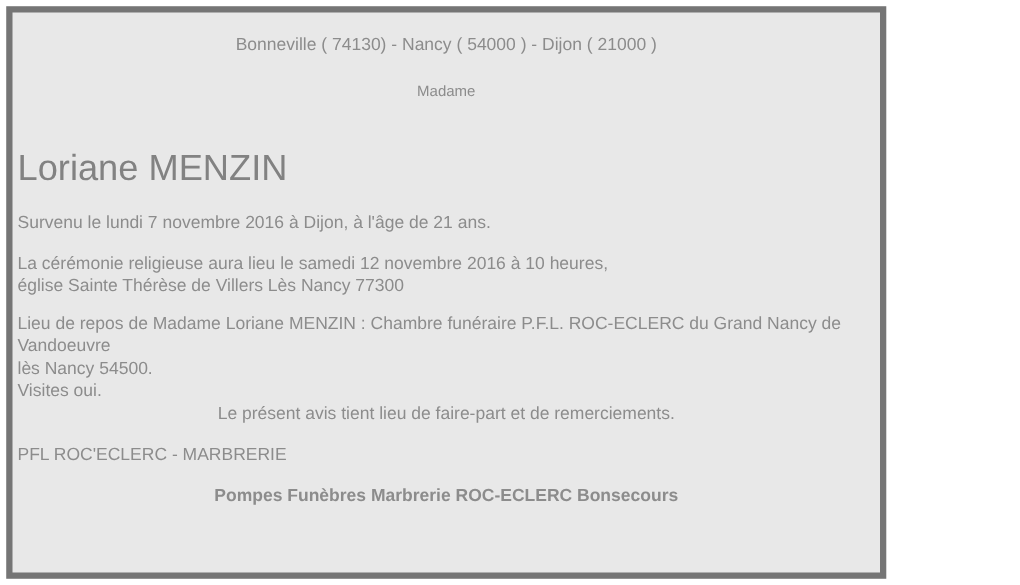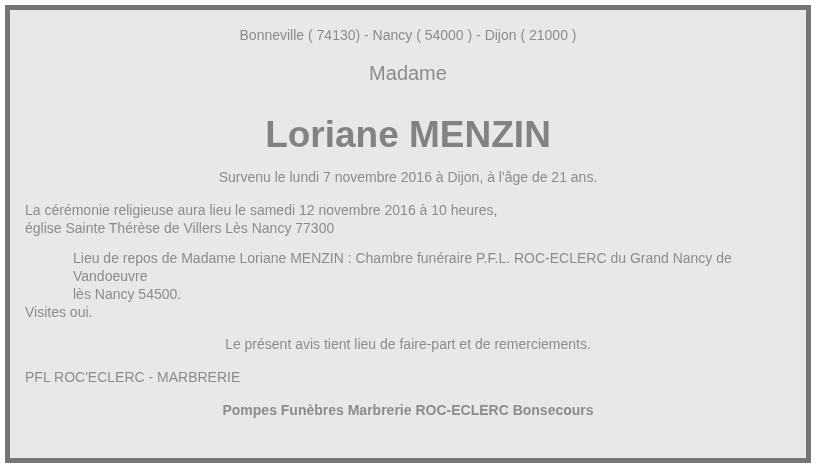--- a/index.html
+++ b/index.html
@@ -15,51 +15,50 @@
     padding: 0;
     width: 816px;
     height: 468px;
     background: var(--page-background);
     font-family: "Liberation Sans", "DejaVu Sans", sans-serif;
   }
   .notice-box {
     position: absolute;
     left: 5px;
     top: 5px;
-    width: 806px;
+    width: 704px;
     height: 458px;
     border: 5px solid var(--box-border);
     background: var(--box-background);
-    padding: 0 15px;
+    padding: 0 4px;
     overflow: hidden;
     color: var(--text);
   }
   .line {
     margin: 0;
     font-size: 14px;
     line-height: 18px;
     text-align: left;
   }
   .center { text-align: center; }
   .locations    { margin-top: 16px; }
   .intro        { margin-top: 14px; }
-  .civility     { margin-top: 18px; font-size: 20px; line-height: 22px; }
+  .civility     { margin-top: 18px; font-size: 12px; line-height: 22px; }
   .deceased-name {
     margin: 34px 0 0 0;
-    font-size: 37px;
+    font-size: 29px;
     line-height: 34px;
-    font-weight: bold;
+    font-weight: normal;
     color: var(--title-text);
-    text-align: center;
   }
-  .death        { margin-top: 16px; text-align: center; }
+  .death        { margin-top: 16px; }
   .ceremony     { margin-top: 15px; }
-  .repose       { margin-top: 12px; margin-left: 48px; }
+  .repose       { margin-top: 12px; }
   .visits       { margin-top: 0; }
-  .farewell     { margin-top: 14px; }
+  .farewell     { }
   .funeral-home { margin-top: 15px; }
   .footer       { margin-top: 15px; font-weight: bold; }
 </style>
 </head>
 <body>
 
 <div class="notice-box">
 
   <p class="line center locations">Bonneville ( 74130) - Nancy ( 54000 ) - Dijon ( 21000 )</p>
 

